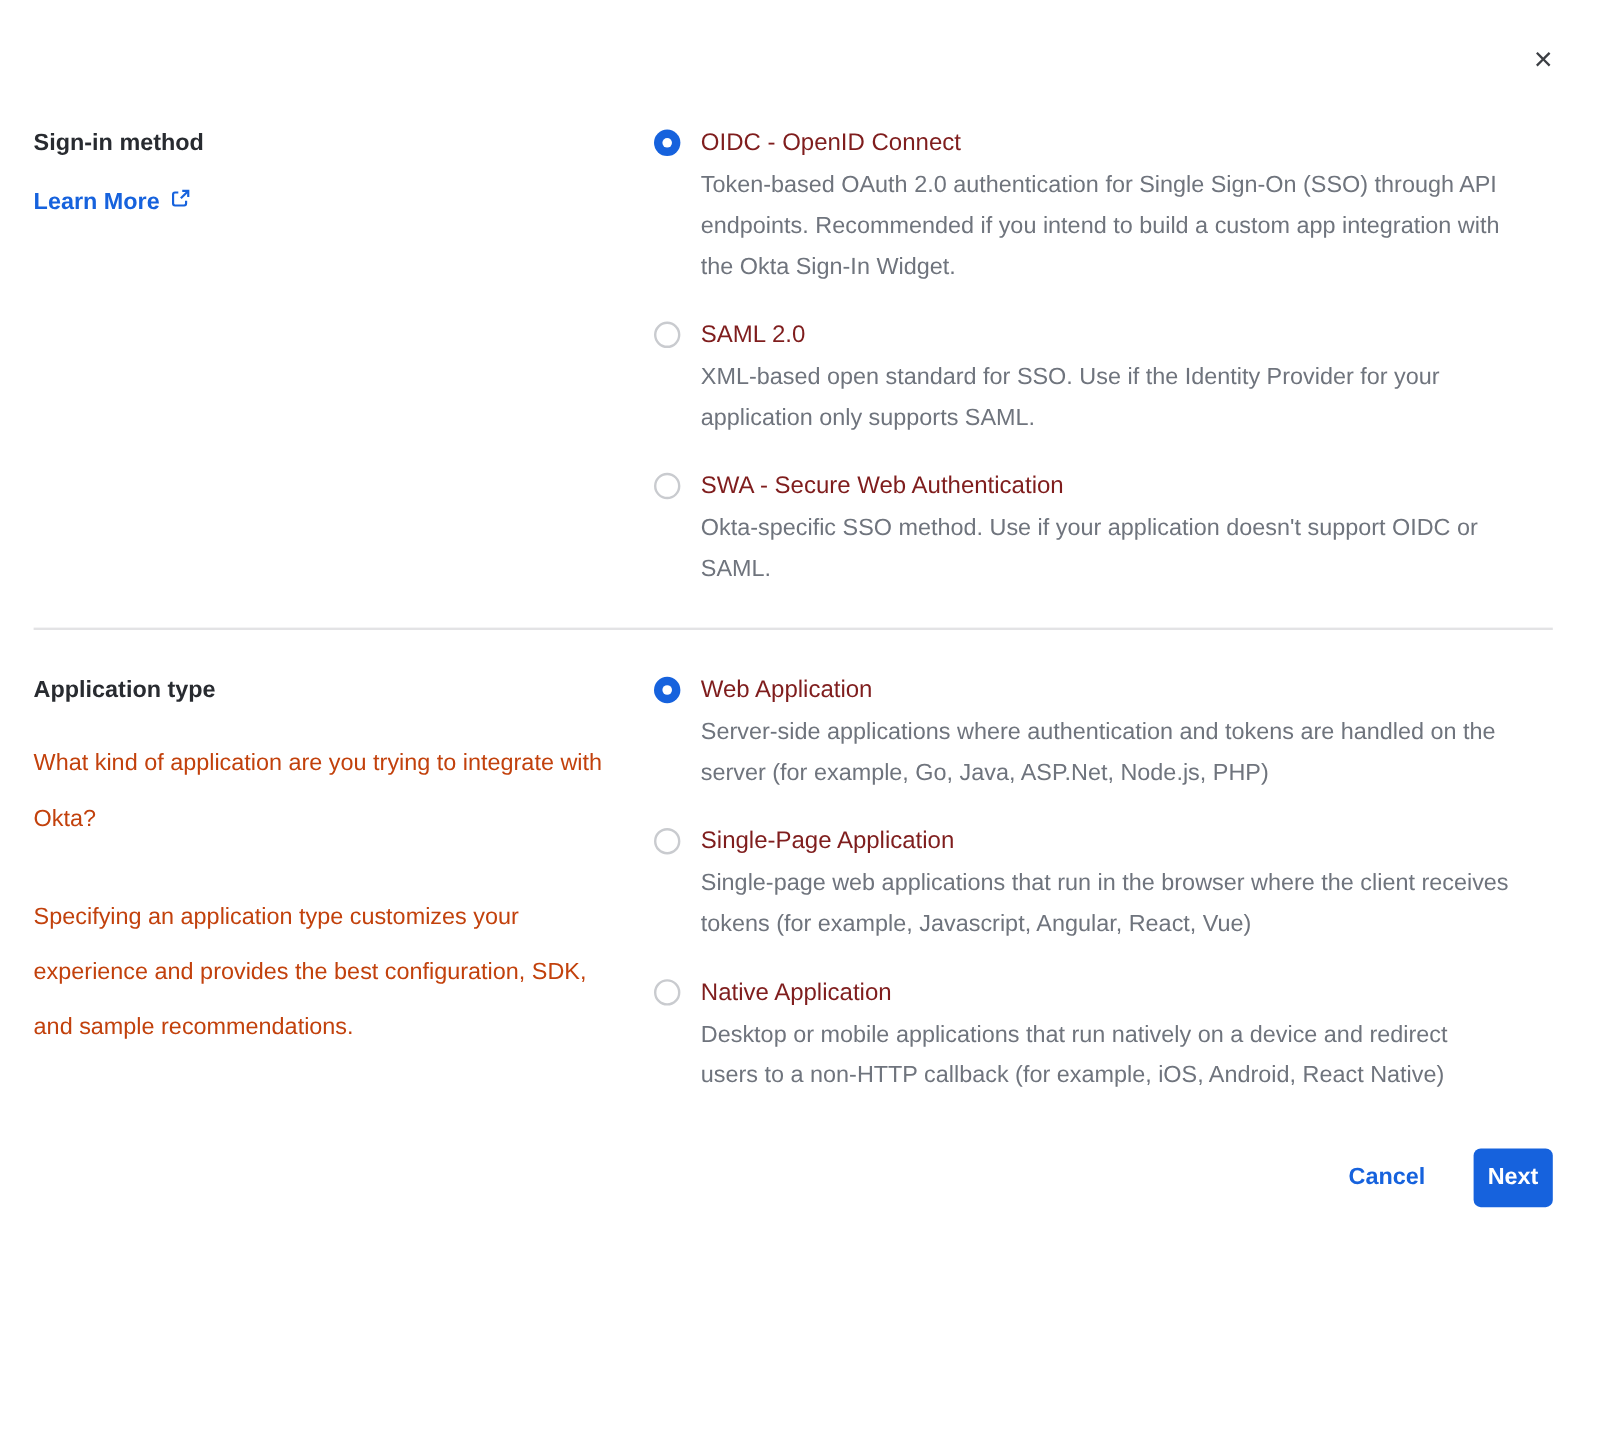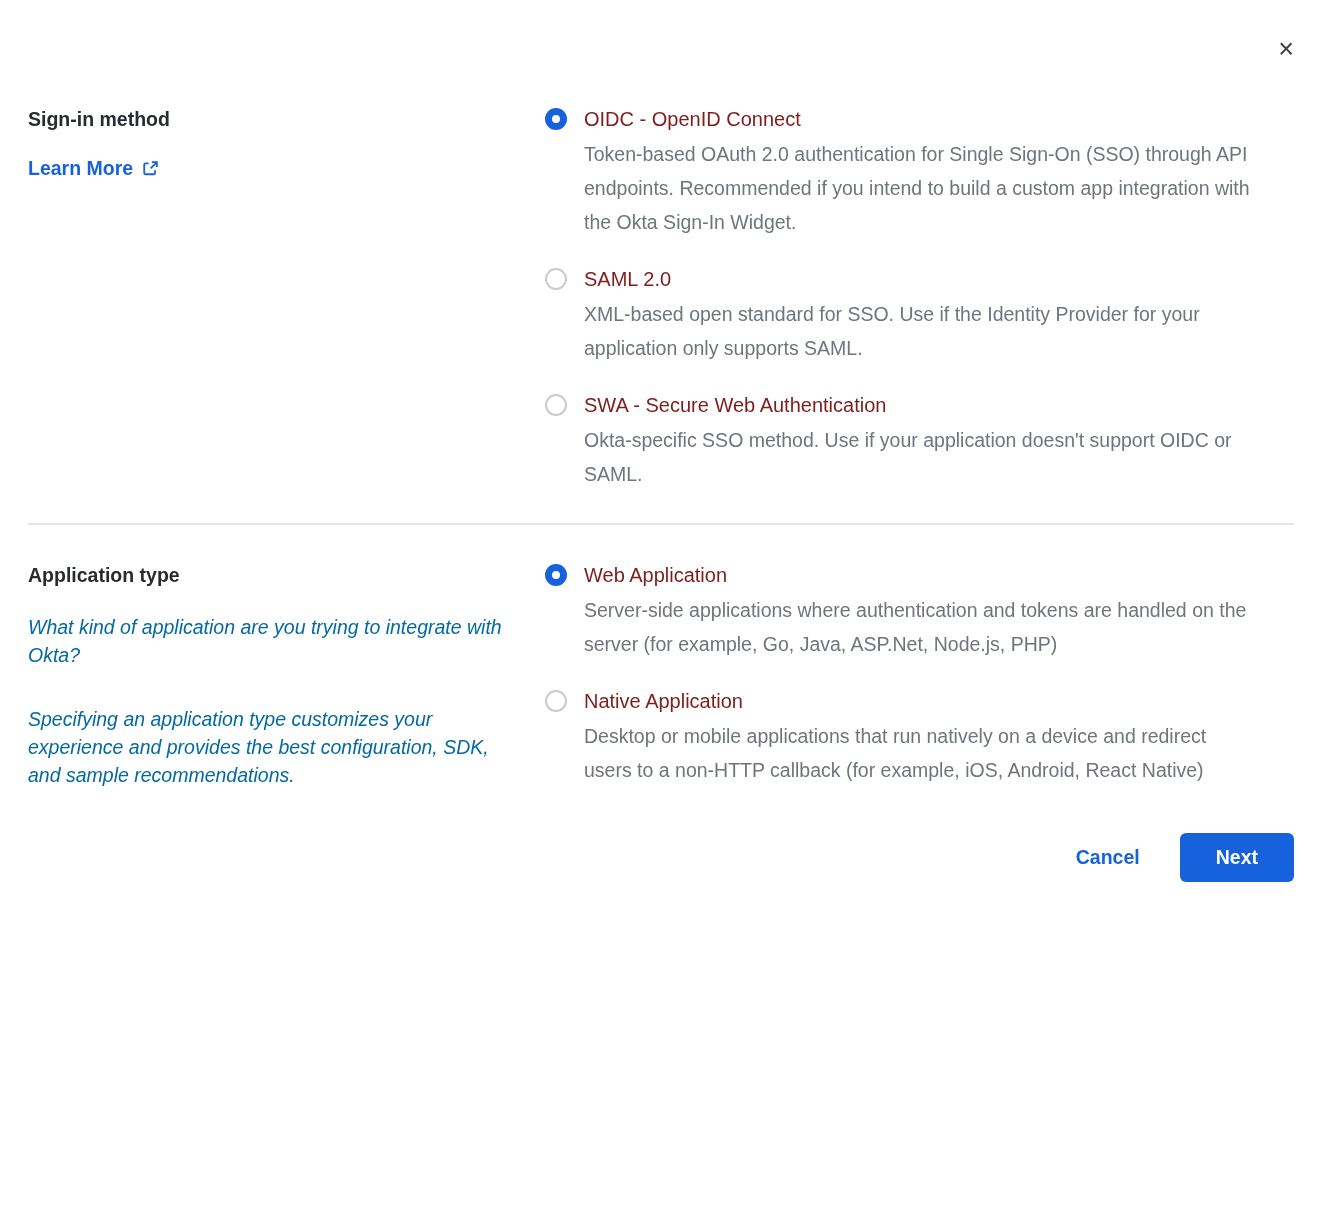--- a/index.html
+++ b/index.html
@@ -25,28 +25,28 @@
     margin: 0; font-size: 31px; font-weight: bold;
     color: #1e2025; line-height: 36px; letter-spacing: 0.2px;
   }
   .section { display: flex; margin-top: 45px; }
   .col-left { flex: 0 0 517px; width: 517px; padding-right: 24px; }
   .col-right { flex: 1; max-width: 714px; }
   .section-label {
     font-size: 19.5px; font-weight: bold; color: #282b30; line-height: 24px;
   }
   .learn-more {
-    display: inline-flex; align-items: center; gap: 9px;
+    display: inline-flex; gap: 9px;
     margin-top: 26px; color: #1662dd; font-size: 19.5px; font-weight: bold;
     text-decoration: none; cursor: pointer;
   }
   .learn-more svg { display: block; }
   .left-para {
-    margin-top: 26px; font-size: 19.5px; color: #0369a1;
-    line-height: 28px; max-width: 500px; font-style: italic;
+    margin-top: 26px; font-size: 19.5px; color: #c2410c;
+    line-height: 46px; max-width: 500px;
   }
   .left-para.second { margin-top: 36px; }
   .option { display: flex; align-items: flex-start; margin-bottom: 28px; }
   .option:last-child { margin-bottom: 0; }
   .radio {
     flex: 0 0 22px; width: 22px; height: 22px;
     border-radius: 50%; margin-top: 1px; cursor: pointer;
   }
   .radio.unselected { border: 2px solid #c9cbcf; background: #fff; }
   .radio.selected { background: #1662dd; position: relative; }
@@ -64,21 +64,21 @@
   .footer {
     display: flex; justify-content: flex-end; align-items: center;
     gap: 40px; margin-top: 44px;
   }
   .cancel-link {
     color: #1662dd; font-size: 19.5px; font-weight: bold;
     text-decoration: none; cursor: pointer;
   }
   .next-btn {
     background: #1662dd; color: #ffffff; font-size: 19.5px; font-weight: bold;
-    border: none; border-radius: 6px; padding: 13px 36px;
+    border: none; border-radius: 6px; padding: 13px 12px;
     cursor: pointer; font-family: inherit;
   }
 </style>
 </head>
 <body>
 
 <div class="modal">
 
   <button class="close-btn">
     <span>×</span>
@@ -138,20 +138,27 @@
     <div class="col-right">
 
       <div class="option">
         <span class="radio selected"></span>
         <div class="opt-body">
           <div class="opt-title">Web Application</div>
           <div class="opt-desc">Server-side applications where authentication and tokens are handled on the server (for example, Go, Java, ASP.Net, Node.js, PHP)</div>
         </div>
       </div>
 
+      <div class="option">
+        <span class="radio unselected"></span>
+        <div class="opt-body">
+          <div class="opt-title">Single-Page Application</div>
+          <div class="opt-desc">Single-page web applications that run in the browser where the client receives tokens (for example, Javascript, Angular, React, Vue)</div>
+        </div>
+      </div>
 
       <div class="option">
         <span class="radio unselected"></span>
         <div class="opt-body">
           <div class="opt-title">Native Application</div>
           <div class="opt-desc">Desktop or mobile applications that run natively on a device and redirect users to a non-HTTP callback (for example, iOS, Android, React Native)</div>
         </div>
       </div>
 
     </div>

